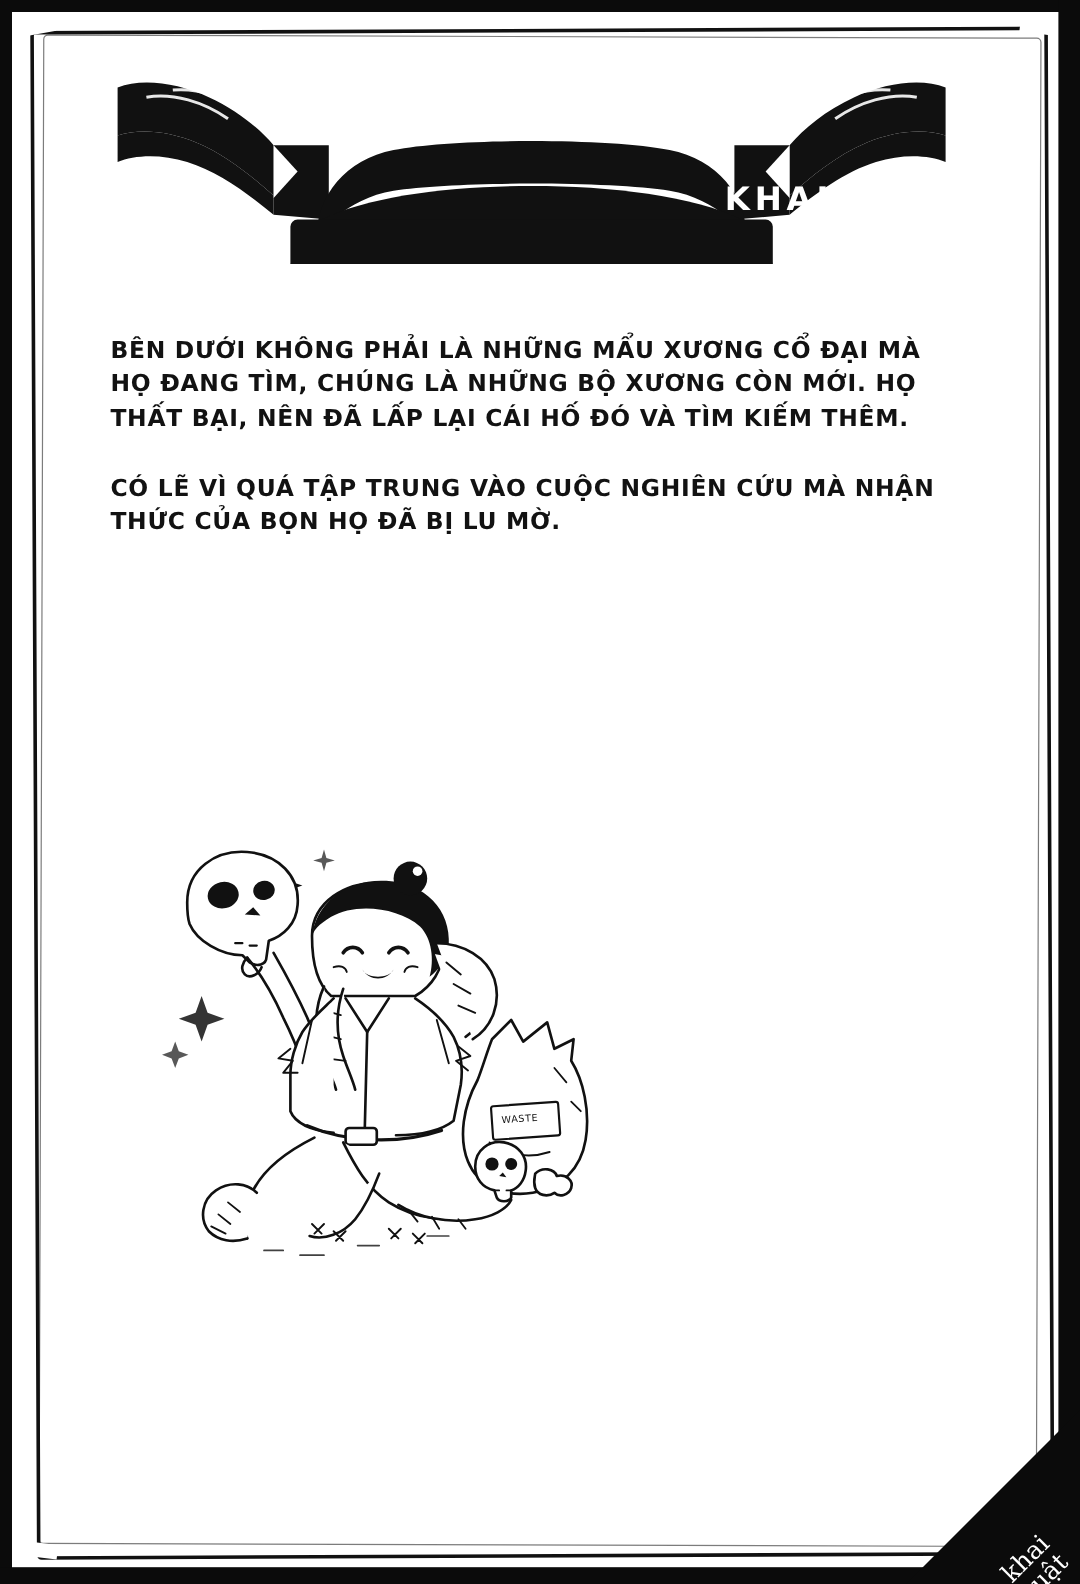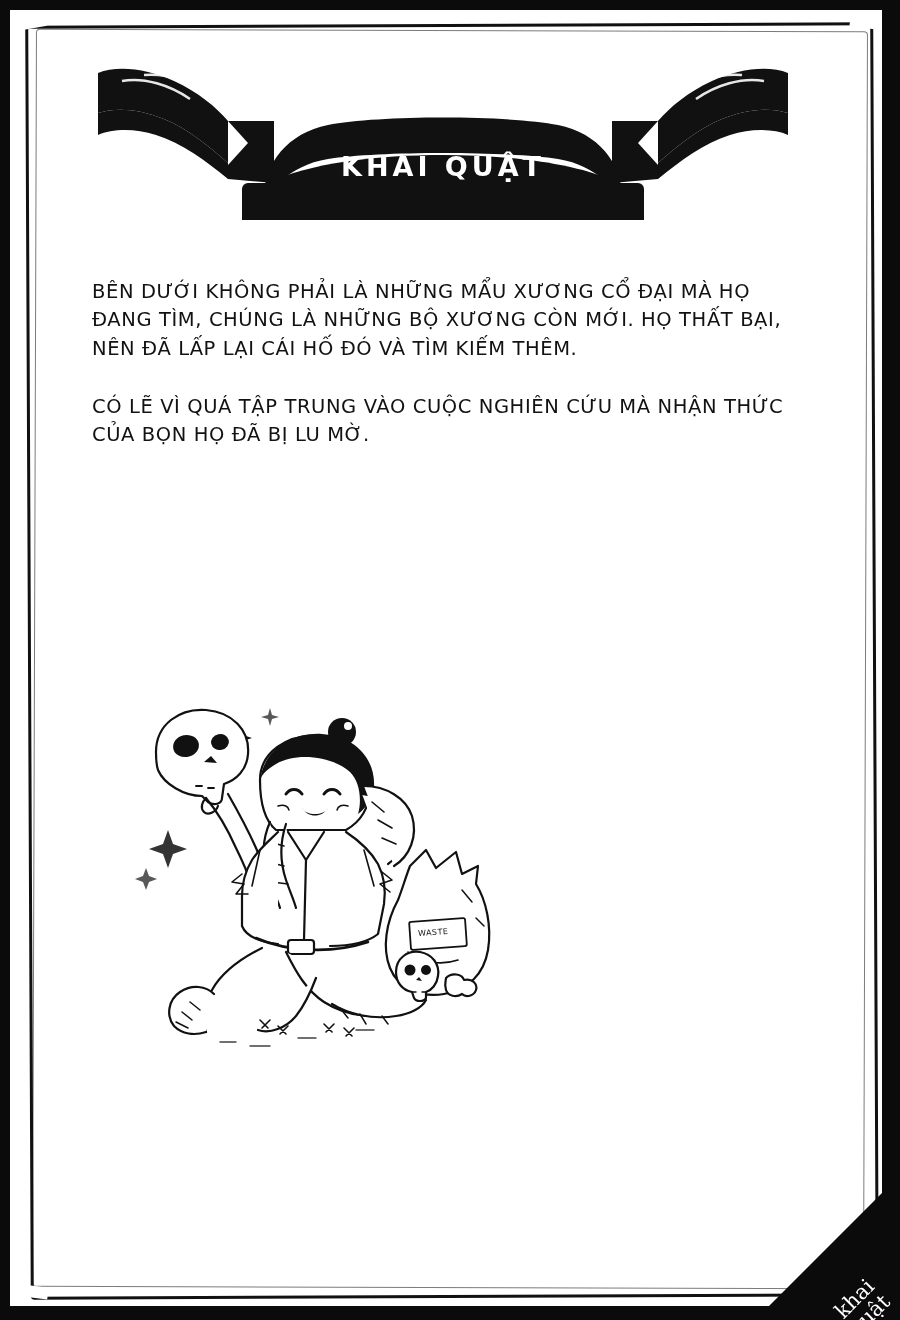--- a/index.html
+++ b/index.html
@@ -61,21 +61,21 @@
     top: 55px;
     width: 730px;
     height: 165px;
   }
   .banner-svg { display: block; }
   .banner-title {
     position: absolute;
     left: 0;
     top: 96px;
     width: 730px;
-    text-align: center;
+    text-align: right;
     color: #ffffff;
     font-family: "DejaVu Sans", sans-serif;
     font-size: 27px;
     letter-spacing: 4px;
     font-weight: 600;
     pointer-events: none;
   }
 
   
   .text-block {
@@ -85,21 +85,21 @@
     width: 715px;
   }
   .para {
     font-family: "DejaVu Sans", sans-serif;
     font-size: 19.5px;
     line-height: 1.45;
     letter-spacing: 0.6px;
     color: #121212;
     margin: 0 0 30px 0;
     text-transform: uppercase;
-    font-weight: 400;
+    font-weight: 700;
   }
   .para:last-child { margin-bottom: 4px; }
 
   
   .illustration {
     position: absolute;
     left: 110px;
     top: 690px;
     width: 420px;
     height: 380px;

